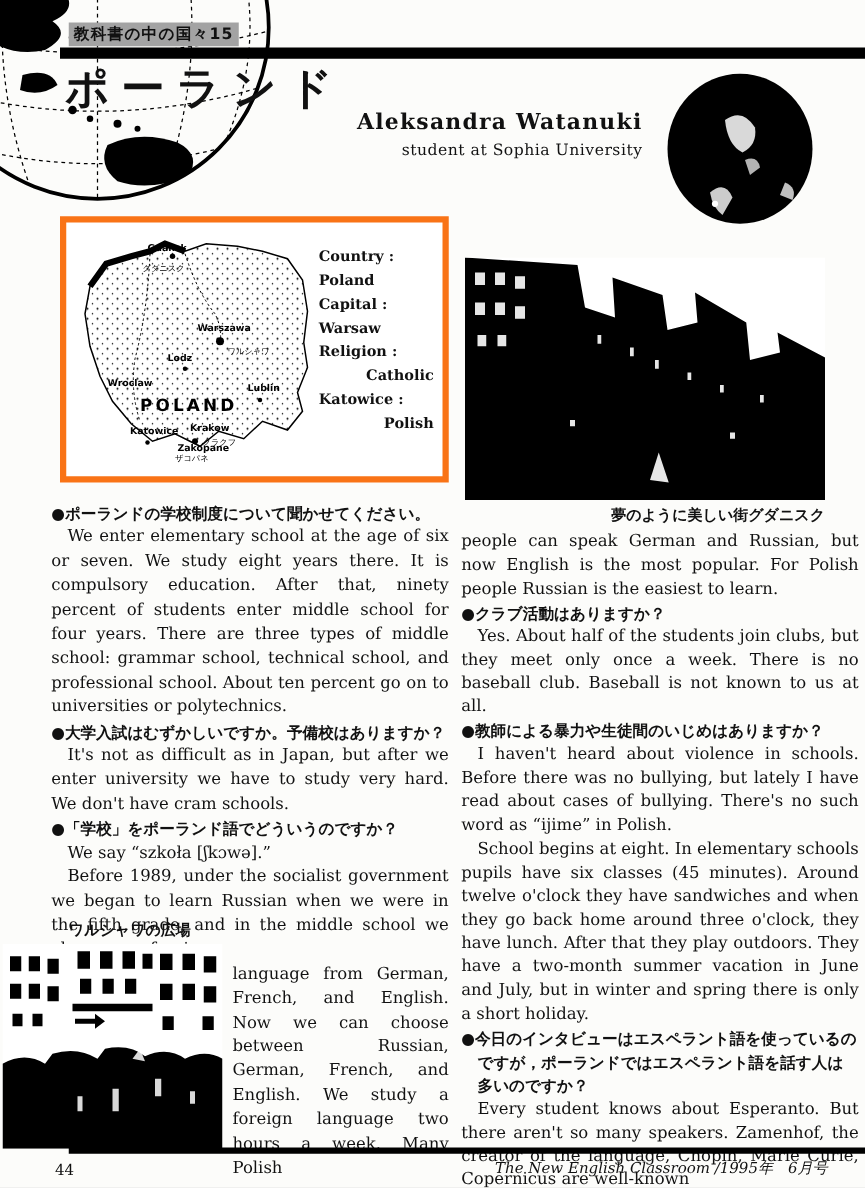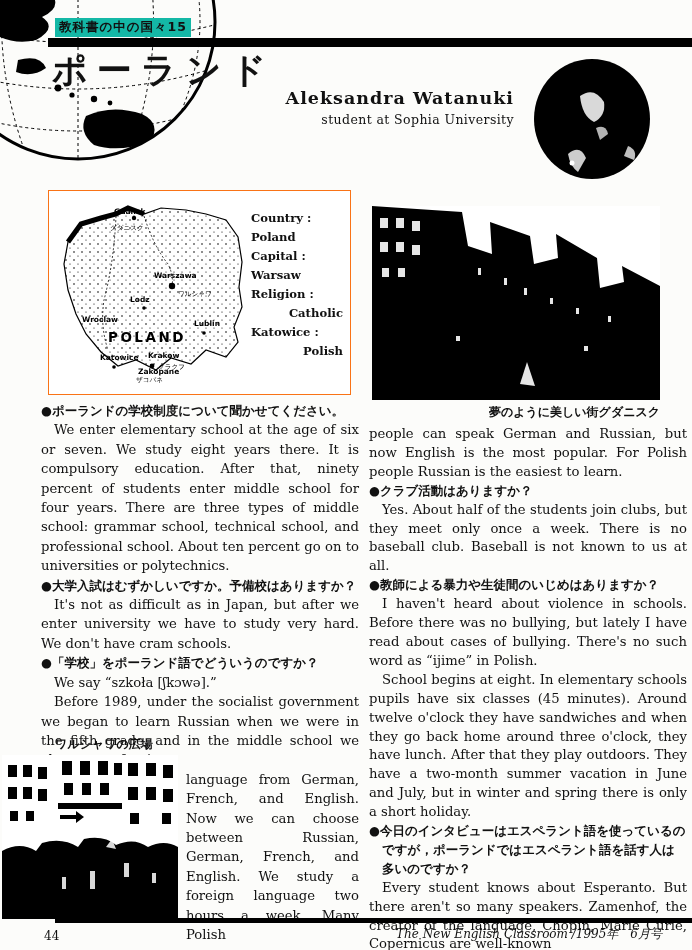--- a/index.html
+++ b/index.html
@@ -3,32 +3,32 @@
 <meta charset="utf-8">
 <style>
   html,body{margin:0;padding:0;background:#e8e8e6;}
   .page{position:relative;width:692px;height:950px;background:#fcfcfa;color:#111;
         font-family:"DejaVu Serif","Liberation Serif",serif;overflow:hidden;margin:0 auto;}
   .jpsans{font-family:"DejaVu Sans","Liberation Sans",sans-serif;}
 
   
   .globe{position:absolute;left:0;top:0;width:240px;height:170px;overflow:hidden;}
   .series-label{position:absolute;left:55px;top:18px;font-size:12.5px;font-weight:700;
-        background:#14b8a6;padding:1px 4px;letter-spacing:1px;z-index:3;}
+        background:#a3a3a3;padding:1px 4px;letter-spacing:1px;z-index:3;}
   .head-rule{position:absolute;left:48px;right:0;top:38px;height:9px;background:#000;z-index:2;}
   .page-title{position:absolute;left:52px;top:47px;font-size:35px;font-weight:700;
         letter-spacing:9px;z-index:3;}
   .name-block{position:absolute;left:280px;top:88px;width:234px;text-align:right;}
   .name{font-size:17.5px;font-weight:700;letter-spacing:1px;}
   .role{font-size:12.5px;margin-top:4px;letter-spacing:.4px;}
   .portrait{position:absolute;left:532px;top:58px;width:120px;height:122px;}
 
   
-  .infobox{position:absolute;left:48px;top:190px;width:301px;height:203px;
-        border:1px solid #f97316;background:#fff;}
+  .infobox{position:absolute;left:48px;top:173px;width:301px;height:203px;
+        border:5px solid #f97316;background:#fff;}
   .map-svg{position:absolute;left:7px;top:11px;}
   .ib-text{position:absolute;left:202px;top:18px;width:92px;font-size:11.6px;
         font-weight:700;line-height:19px;}
   .ib-val{text-align:right;}
 
   
   .gdansk-photo{position:absolute;left:372px;top:206px;width:288px;height:194px;}
   .cap-gdansk{position:absolute;left:370px;top:404px;width:290px;text-align:right;
         font-size:12px;font-weight:700;}
   .warsaw-photo{position:absolute;left:2px;top:755px;width:176px;height:164px;}

